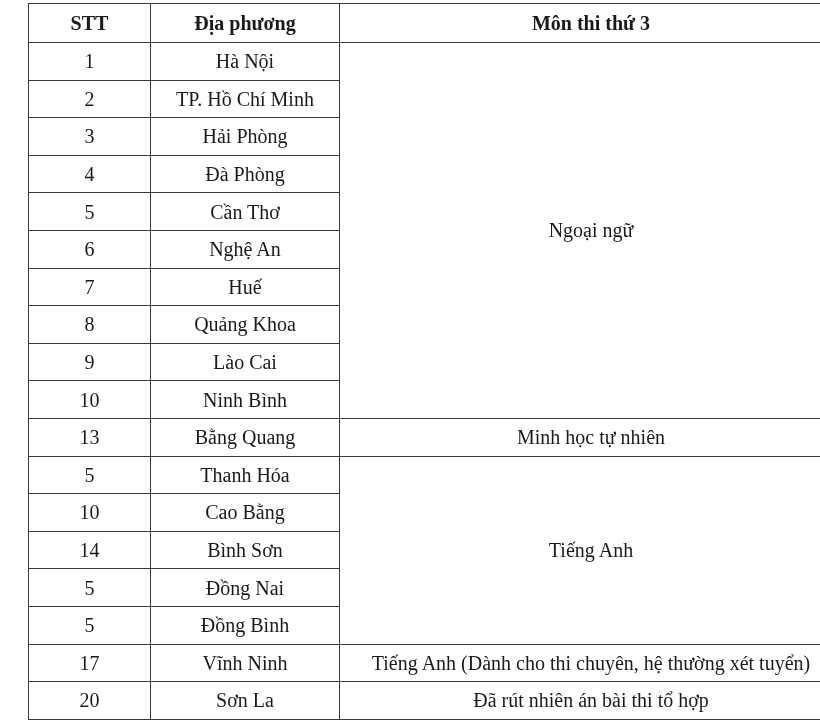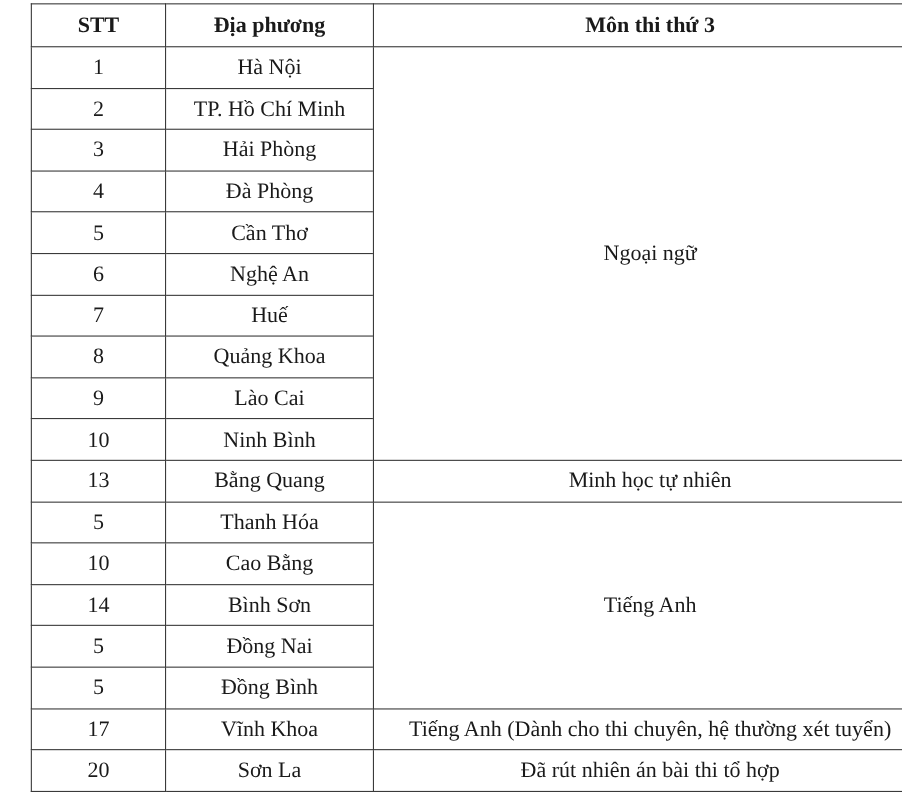--- a/index.html
+++ b/index.html
@@ -127,21 +127,21 @@
     <tr>
       <td>5</td>
       <td>Đồng Nai</td>
     </tr>
     <tr>
       <td>5</td>
       <td>Đồng Bình</td>
     </tr>
     <tr>
       <td>17</td>
-      <td>Vĩnh Khoa</td>
+      <td>Vĩnh Ninh</td>
       <td class="subject-cell">Tiếng Anh (Dành cho thi chuyên, hệ thường xét tuyển)</td>
     </tr>
     <tr>
       <td>20</td>
       <td>Sơn La</td>
       <td class="subject-cell">Đã rút nhiên án bài thi tổ hợp</td>
     </tr>
   </tbody>
 </table>
 

